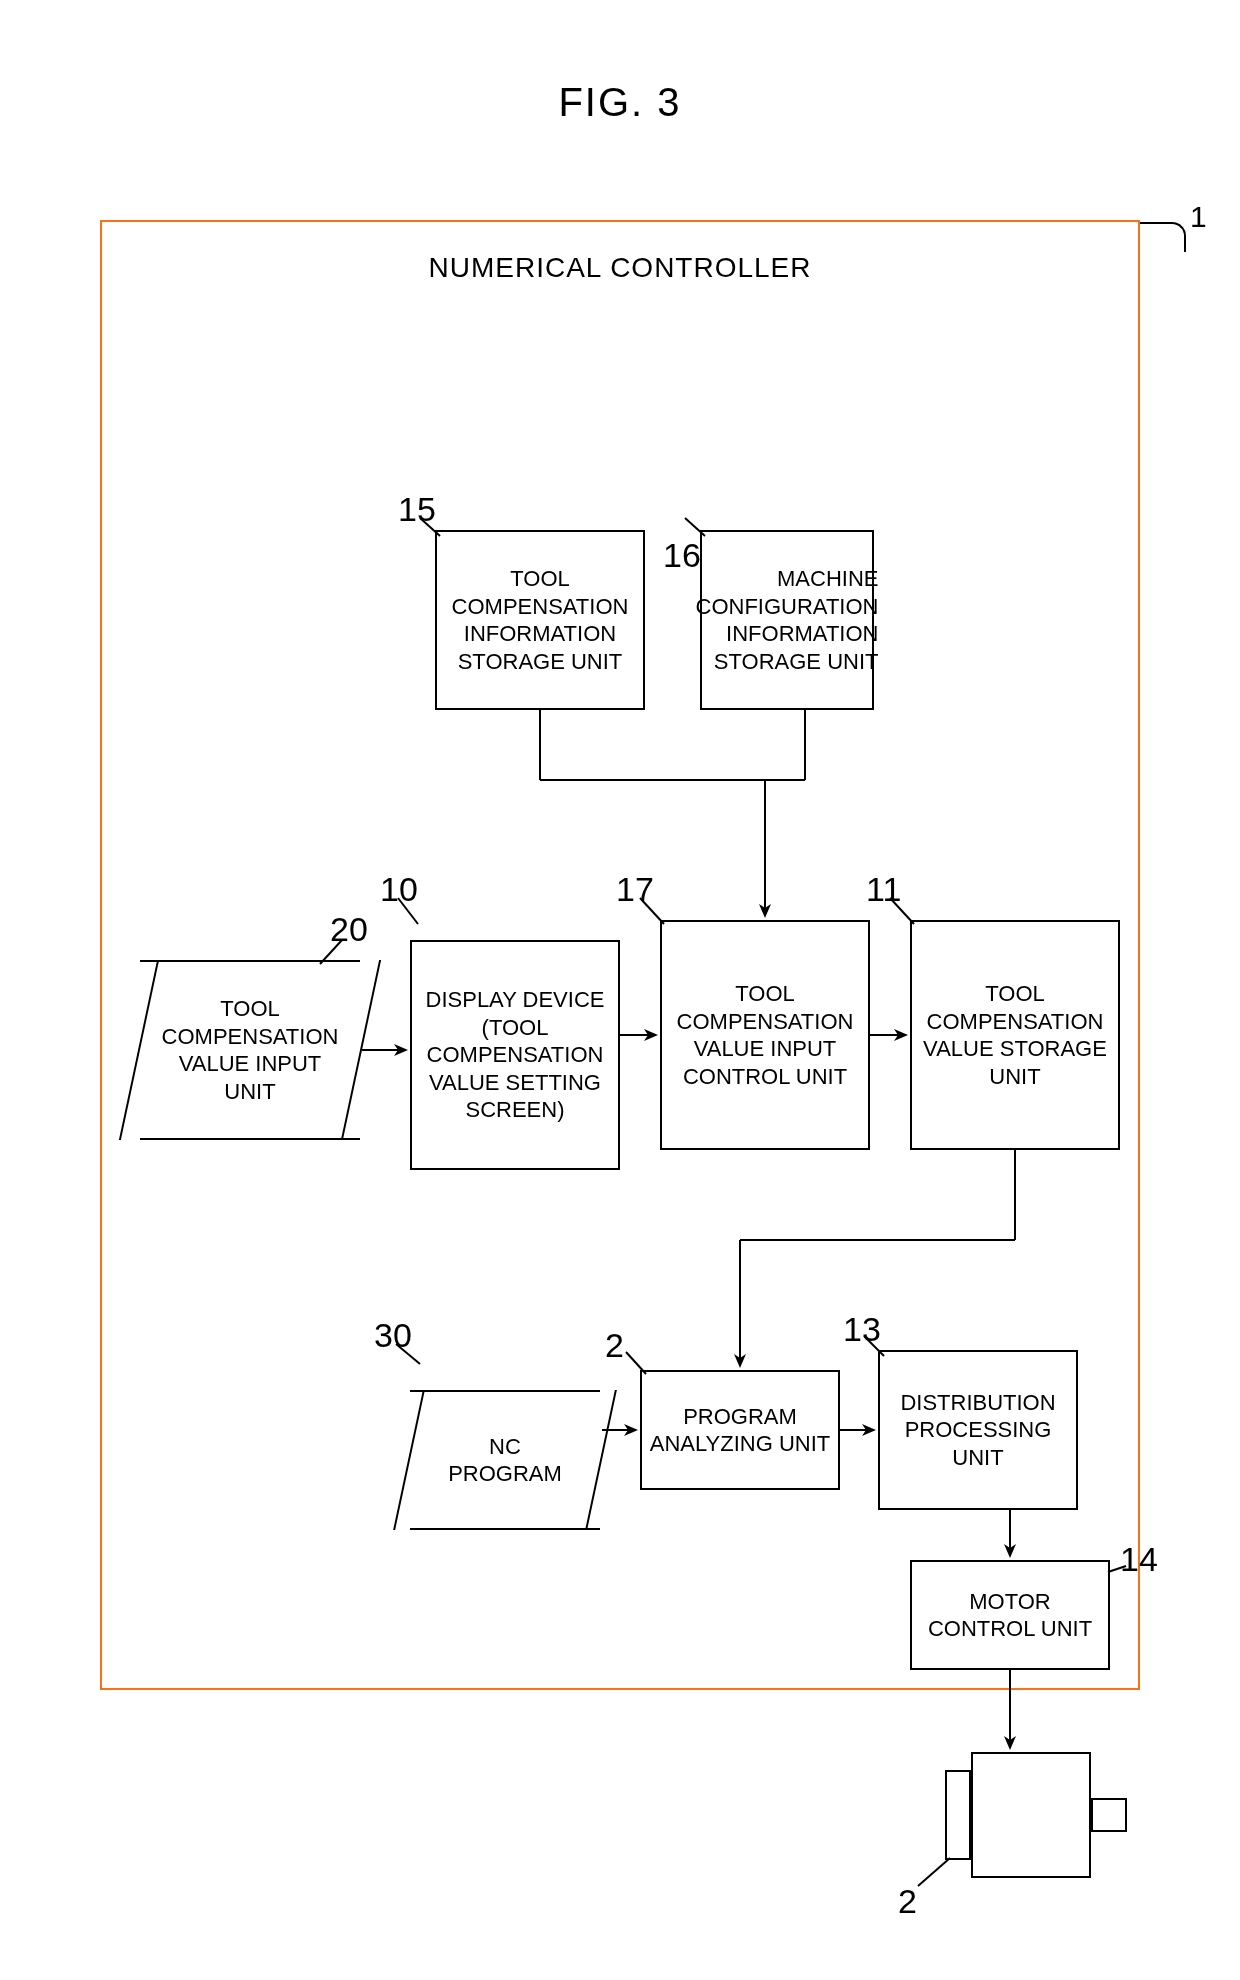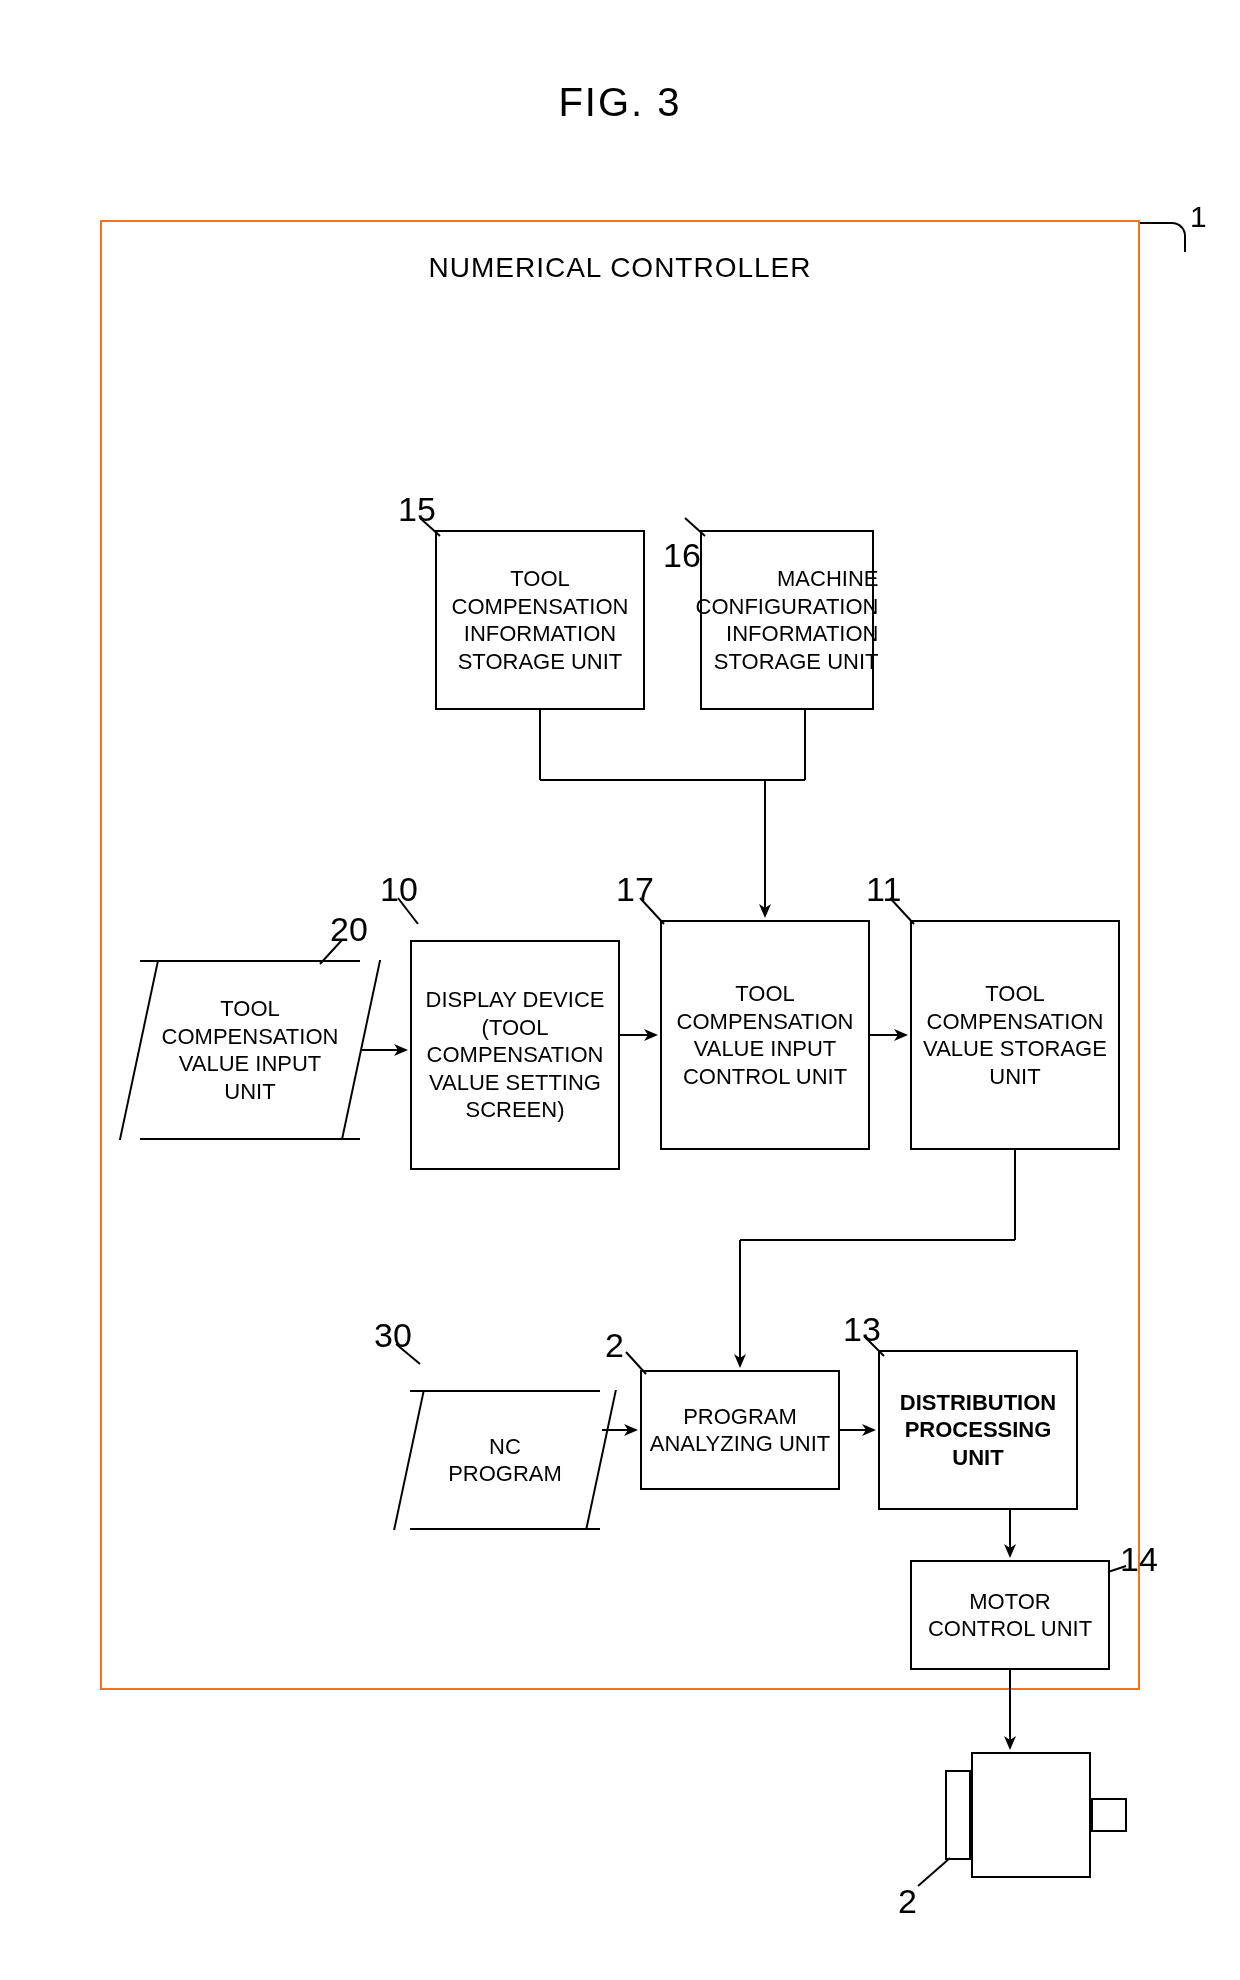--- a/index.html
+++ b/index.html
@@ -226,21 +226,21 @@
   <div class="block" style="left:640px; top:1370px; width:200px; height:120px;">
     <span style="white-space:pre-line;">PROGRAM
 ANALYZING UNIT</span>
   </div>
   <div class="num" style="left:605px; top:1326px;">2</div>
   <svg class="arrows">
       <line x1="626" y1="1352" x2="646" y2="1374" stroke="#000" stroke-width="2"></line>
     </svg>
 
   <div class="block" style="left:878px; top:1350px; width:200px; height:160px;">
-    <span style="white-space:pre-line;font-weight:bold;">DISTRIBUTION
+    <span style="white-space:pre-line;">DISTRIBUTION
 PROCESSING
 UNIT</span>
   </div>
   <div class="num" style="left:843px; top:1310px;">13</div>
   <svg class="arrows">
       <line x1="864" y1="1336" x2="884" y2="1356" stroke="#000" stroke-width="2"></line>
     </svg>
 
   <div class="block" style="left:910px; top:1560px; width:200px; height:110px;">
     <span style="white-space:pre-line;text-align:center;">MOTOR

